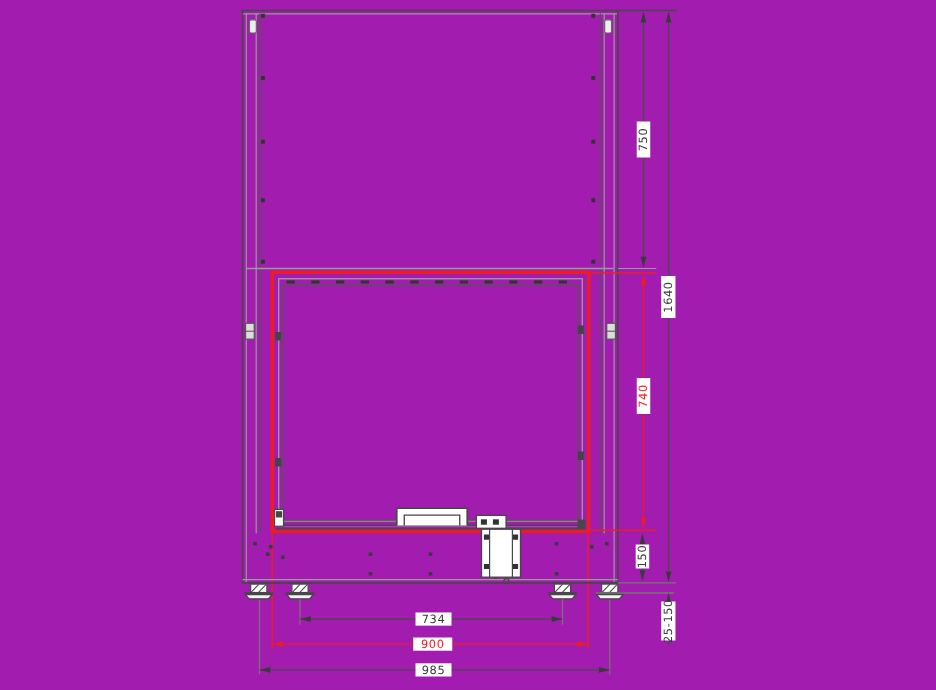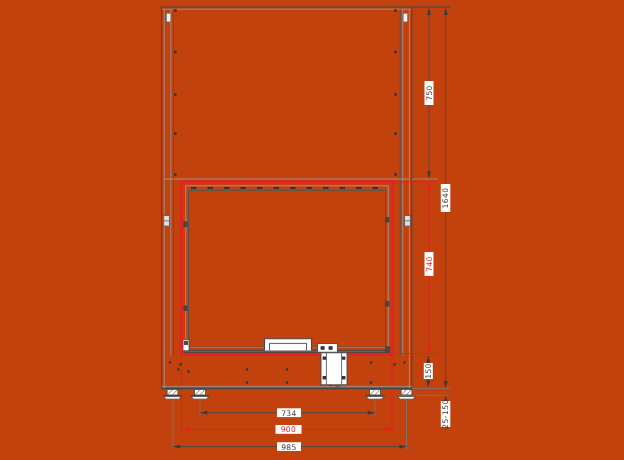--- a/index.html
+++ b/index.html
@@ -1,16 +1,16 @@
 <!DOCTYPE html>
 <html><head>
 <meta charset="utf-8">
 <style>
   html,body{margin:0;padding:0;background:#ffffff;}
-  .stage{position:relative;width:624px;height:460px;background:#c2410c;overflow:hidden;
+  .stage{position:relative;width:624px;height:460px;background:#a21caf;overflow:hidden;
          font-family:"DejaVu Sans", sans-serif;}
   svg{display:block;}
   .dim-label{font:7.6px "DejaVu Sans", sans-serif;fill:#3a3a3a;letter-spacing:.4px;}
   .dim-label.red{fill:#ed1c24;}
 </style>
 </head>
 <body>
 
 <div class="stage">
 <svg width="624" height="460" viewBox="0 0 624 460">

